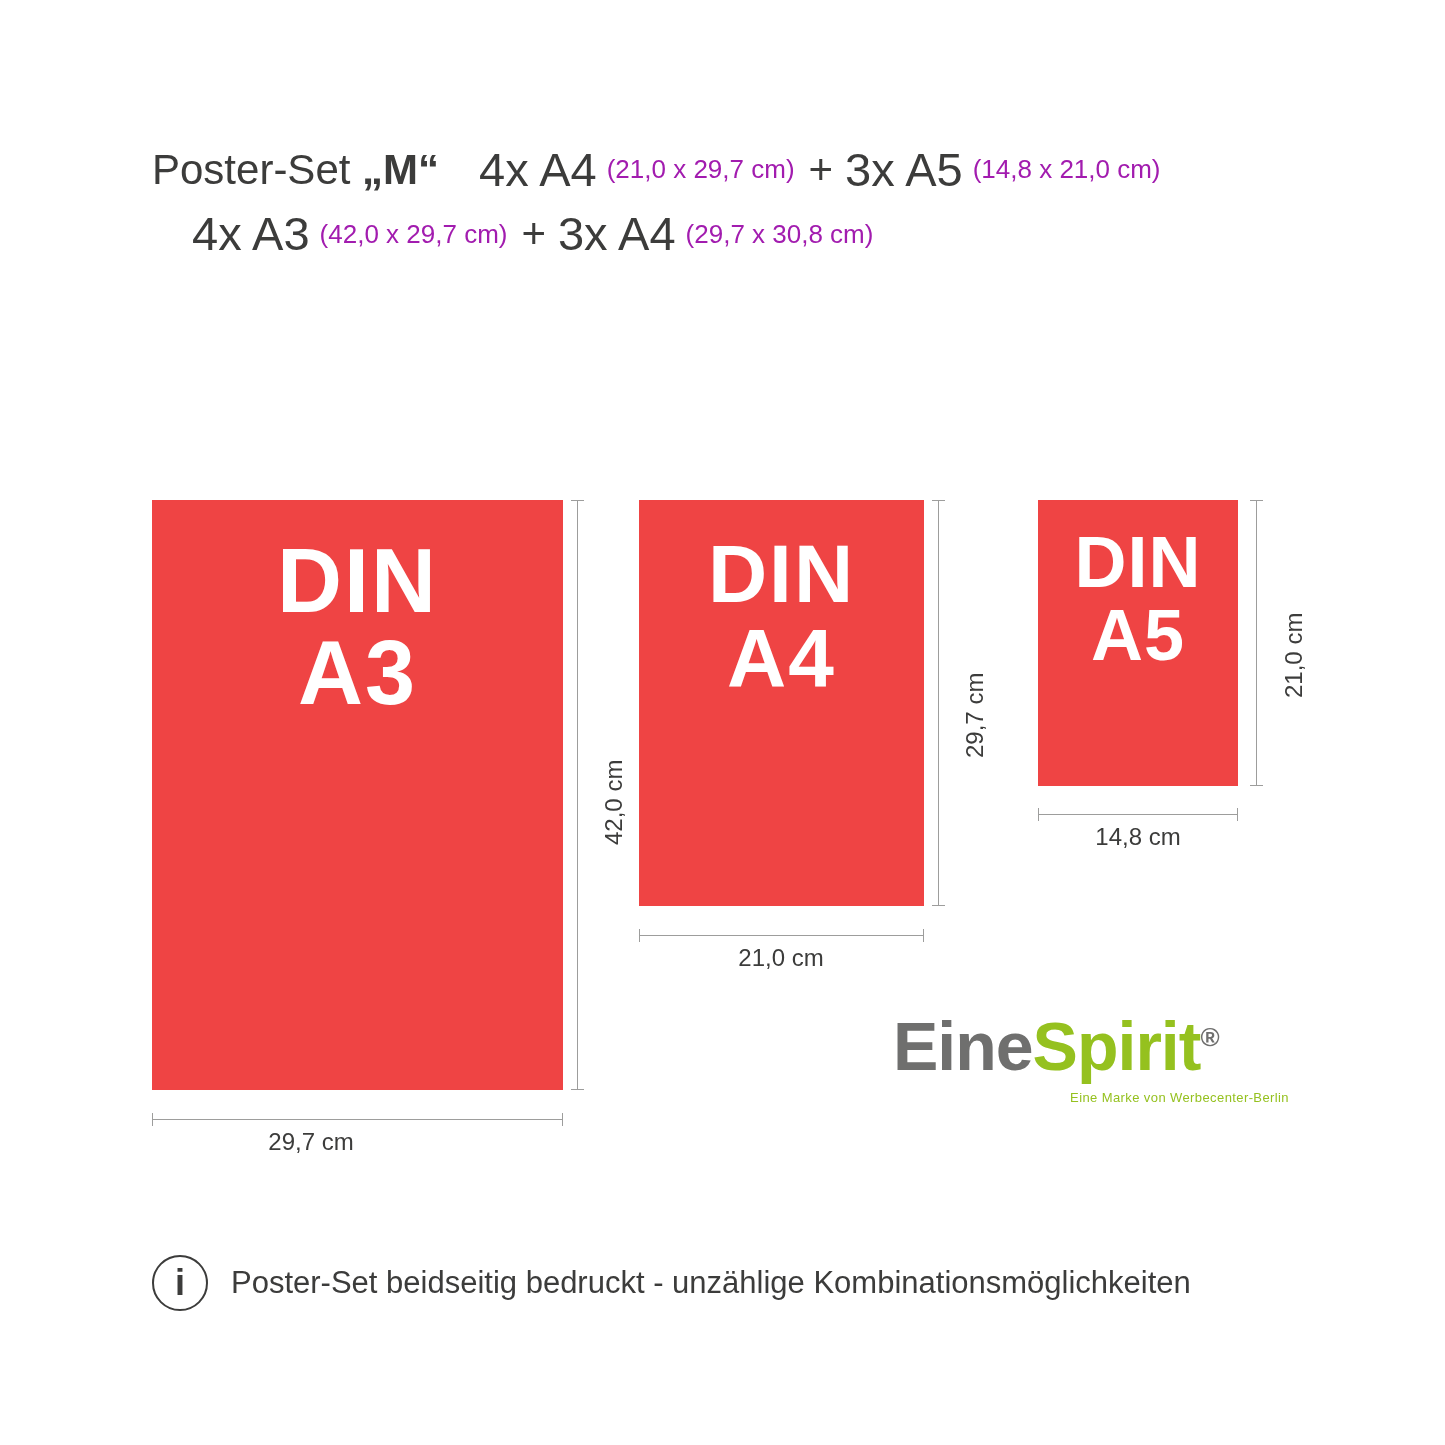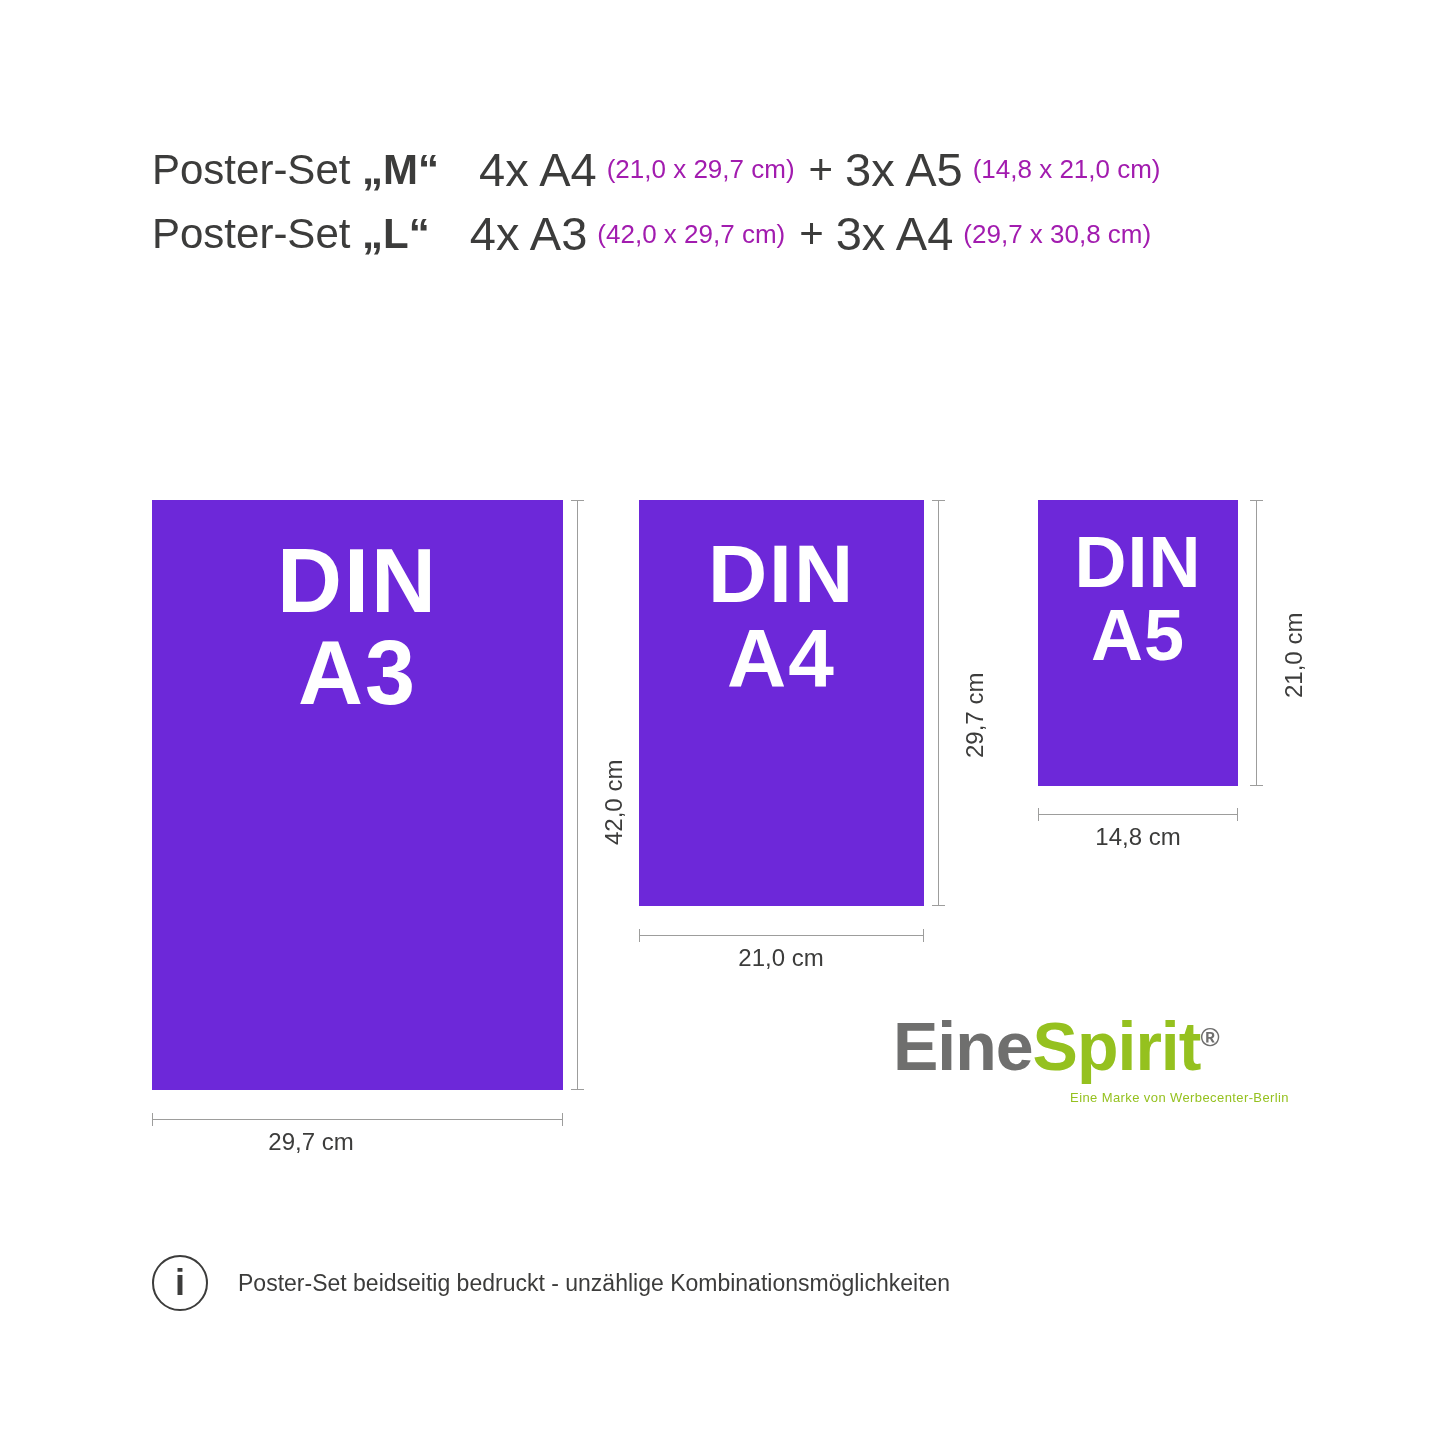--- a/index.html
+++ b/index.html
@@ -59,21 +59,21 @@
   }
   .set-plus {
     font-size: 42px;
     margin: 0 12px 0 14px;
   }
   .gap-a { width: 40px; display:inline-block; }
 
   
   .sheet {
     position: absolute;
-    background: #6d28d9;
+    background: #ef4444;
     color: #ffffff;
     font-weight: bold;
     text-align: center;
     line-height: 1.02;
   }
   .sheet .din-word {
     display: block;
   }
   .sheet .din-code {
     display: block;
@@ -208,43 +208,42 @@
     display: flex;
     align-items: center;
     justify-content: center;
     font-size: 36px;
     font-weight: bold;
     color: #3c3c3b;
     box-sizing: border-box;
     flex: none;
   }
   .footer-text {
-    margin-left: 30px;
-    font-size: 23px;
+    margin-left: 23px;
+    font-size: 31px;
     color: #3c3c3b;
     white-space: nowrap;
   }
 </style>
 </head>
 <body>
 
 <div class="header">
 
   <div class="set-line">
     <span class="set-name"><span>Poster-Set </span><b>„M“</b></span>
     <span class="gap-a"></span>
     <span class="set-count">4x A4</span>
     <span class="set-dim">(21,0 x 29,7 cm)</span>
     <span class="set-plus">+</span>
     <span class="set-count">3x A5</span>
     <span class="set-dim">(14,8 x 21,0 cm)</span>
   </div>
 
   <div class="set-line">
-    <span class="set-name"><span>Poster-Set </span><b>„L“</b></span>
     <span class="gap-a"></span>
     <span class="set-count">4x A3</span>
     <span class="set-dim">(42,0 x 29,7 cm)</span>
     <span class="set-plus">+</span>
     <span class="set-count">3x A4</span>
     <span class="set-dim">(29,7 x 30,8 cm)</span>
   </div>
 </div>
 
 <div class="sheet" id="sheet-a3">

